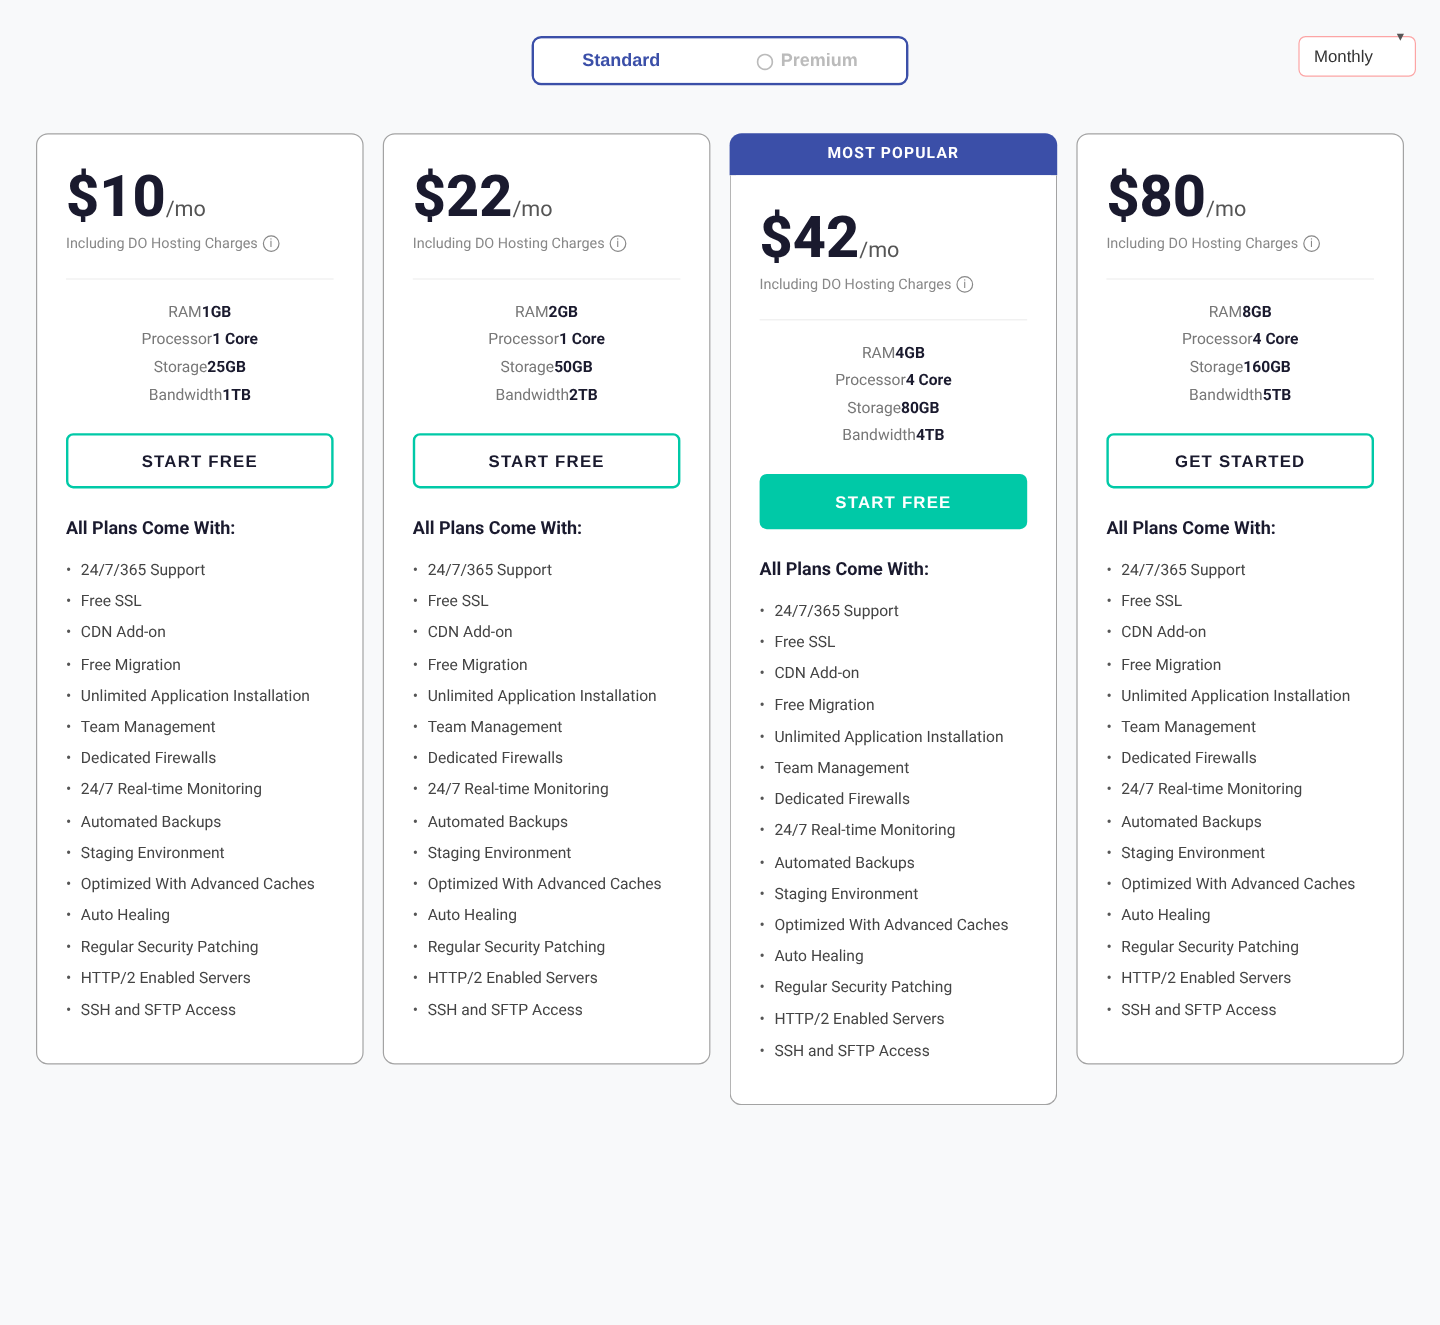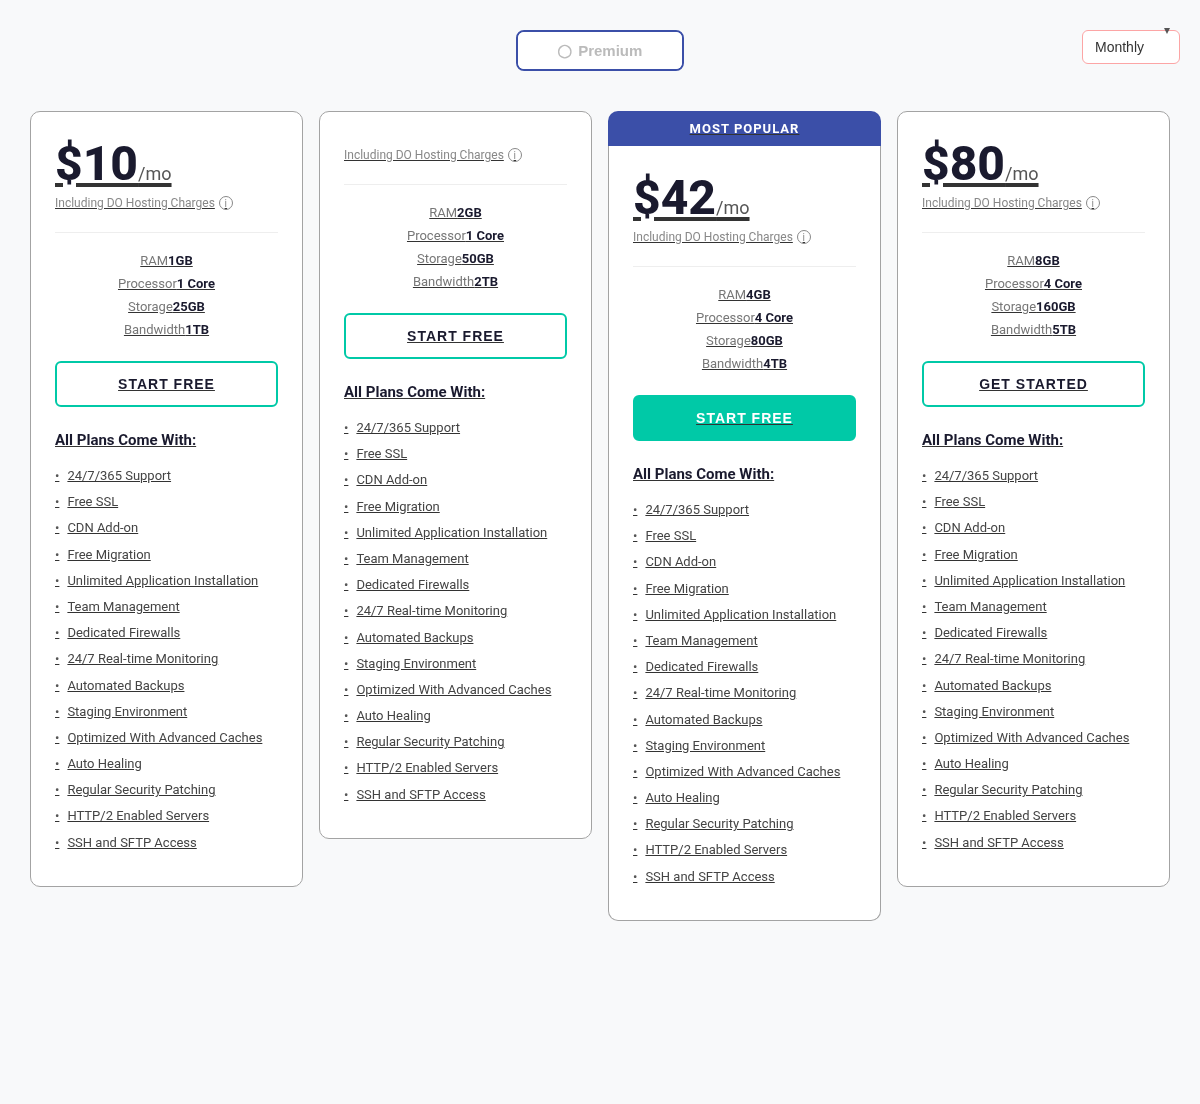--- a/index.html
+++ b/index.html
@@ -98,21 +98,20 @@
     }
 
     .plan-card.popular {
       border-top: none;
       border-radius: 0 0 10px 10px;
     }
 
     .plan-card-wrapper {
       flex: 1;
       position: relative;
-      text-decoration: underline;
     }
 
     .popular-badge {
       background: #3b4fa8;
       color: white;
       text-align: center;
       padding: 10px;
       font-size: 13px;
       font-weight: 700;
       letter-spacing: 1px;
@@ -227,20 +226,21 @@
       color: #555;
       flex-shrink: 0;
       margin-top: 0;
     }
   </style>
 </head>
 <body>
 
 <div class="top-bar">
   <div class="tab-group">
+    <button class="tab active">Standard</button>
     <button class="tab disabled">
       <span style="font-size:13px;">◯</span>
       <span>Premium</span>
     </button>
   </div>
   <div class="select-wrapper">
     <select class="billing-select">
       <option>Monthly</option>
       <option>Annually</option>
     </select>
@@ -290,20 +290,23 @@
           <li>Optimized With Advanced Caches</li>
           <li>Auto Healing</li>
           <li>Regular Security Patching</li>
           <li>HTTP/2 Enabled Servers</li>
           <li>SSH and SFTP Access</li>
         </ul>
       </div>
     </div>
     <div class="plan-card-wrapper">
       <div class="plan-card ">
+        <div class="price">
+      <span>$22</span><span class="period">/mo</span>
+    </div>
         <div class="price-note">
       Including DO Hosting Charges <span class="info-icon">i</span>
     </div>
         <div class="specs-table">
           <div class="spec-row">
         <span class="spec-label">RAM</span>
         <span class="spec-value">2GB</span>
       </div>
           <div class="spec-row">
         <span class="spec-label">Processor</span>

